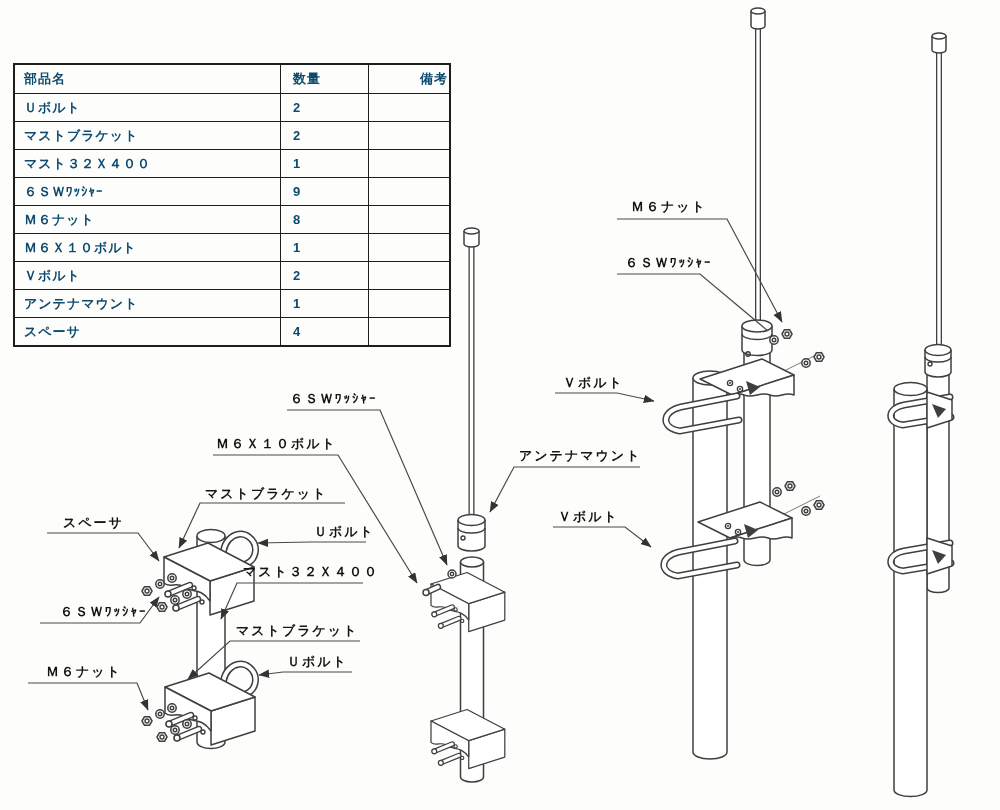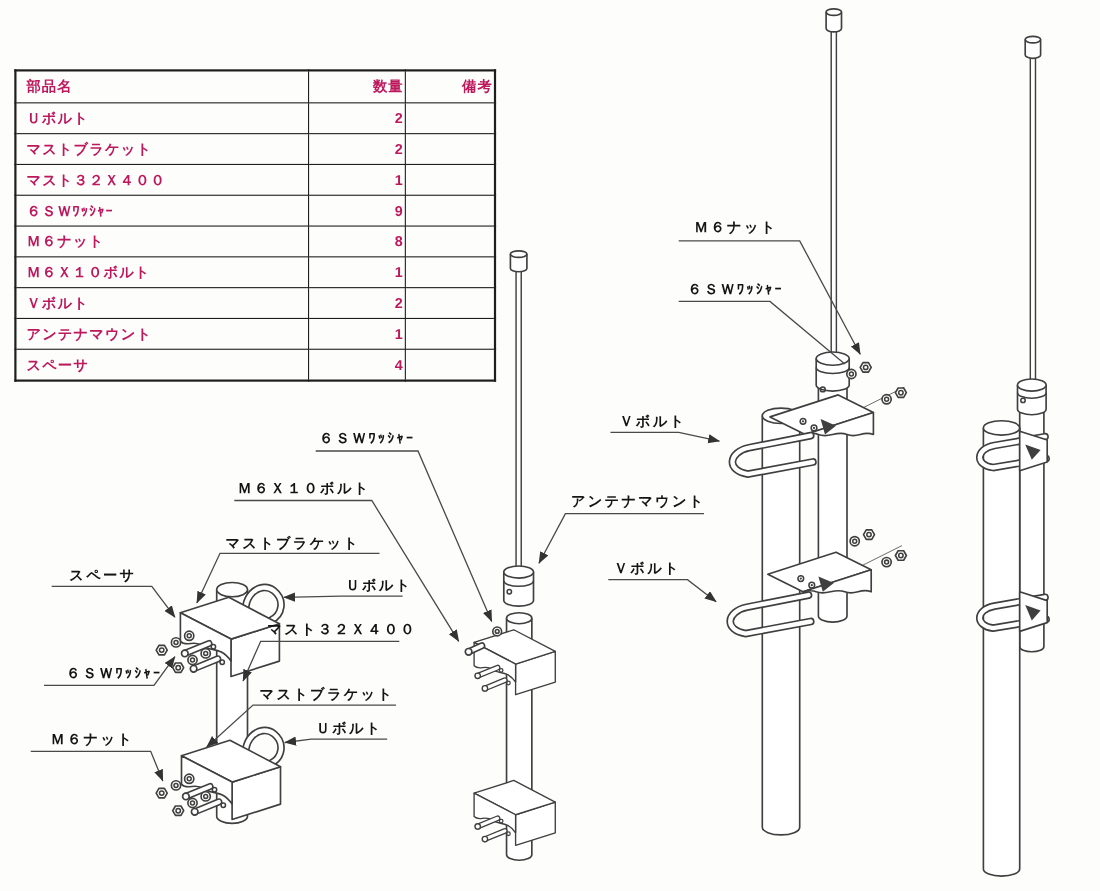--- a/index.html
+++ b/index.html
@@ -19,25 +19,25 @@
   .rod-i  {fill:none;stroke:#ffffff;stroke-width:3.4;stroke-linecap:butt;}
   .ub-o   {fill:none;stroke:#3f3f3f;stroke-width:7;stroke-linecap:round;}
   .ub-i   {fill:none;stroke:#ffffff;stroke-width:4;stroke-linecap:round;}
   .leader {fill:none;stroke:#4a4a4a;stroke-width:1.2;}
 
   
   table.parts{position:absolute;left:13px;top:63px;width:407px;
     border-collapse:collapse;table-layout:fixed;
     border:2.4px solid #1e1e1e;background:#fdfdfb;}
   table.parts td,table.parts th{border:1.6px solid #1e1e1e;height:25px;
-    font-size:13px;font-weight:bold;color:#be185d;overflow:hidden;
+    font-size:13px;font-weight:bold;color:#0c4a6e;overflow:hidden;
     letter-spacing:1px;white-space:nowrap;}
   table.parts th{height:26px;}
   .col-name{width:255px;text-align:left;padding-left:9px;}
-  .col-qty{width:74px;text-align:right;padding-left:12px;}
+  .col-qty{width:74px;text-align:left;padding-left:12px;}
   .col-rem{width:78px;text-align:right;}
 
   
   .lbl{position:absolute;font-size:13px;font-weight:bold;color:#141414;
        letter-spacing:2px;white-space:nowrap;line-height:14px;}
 </style>
 </head>
 <body>
 
 <div id="canvas">

